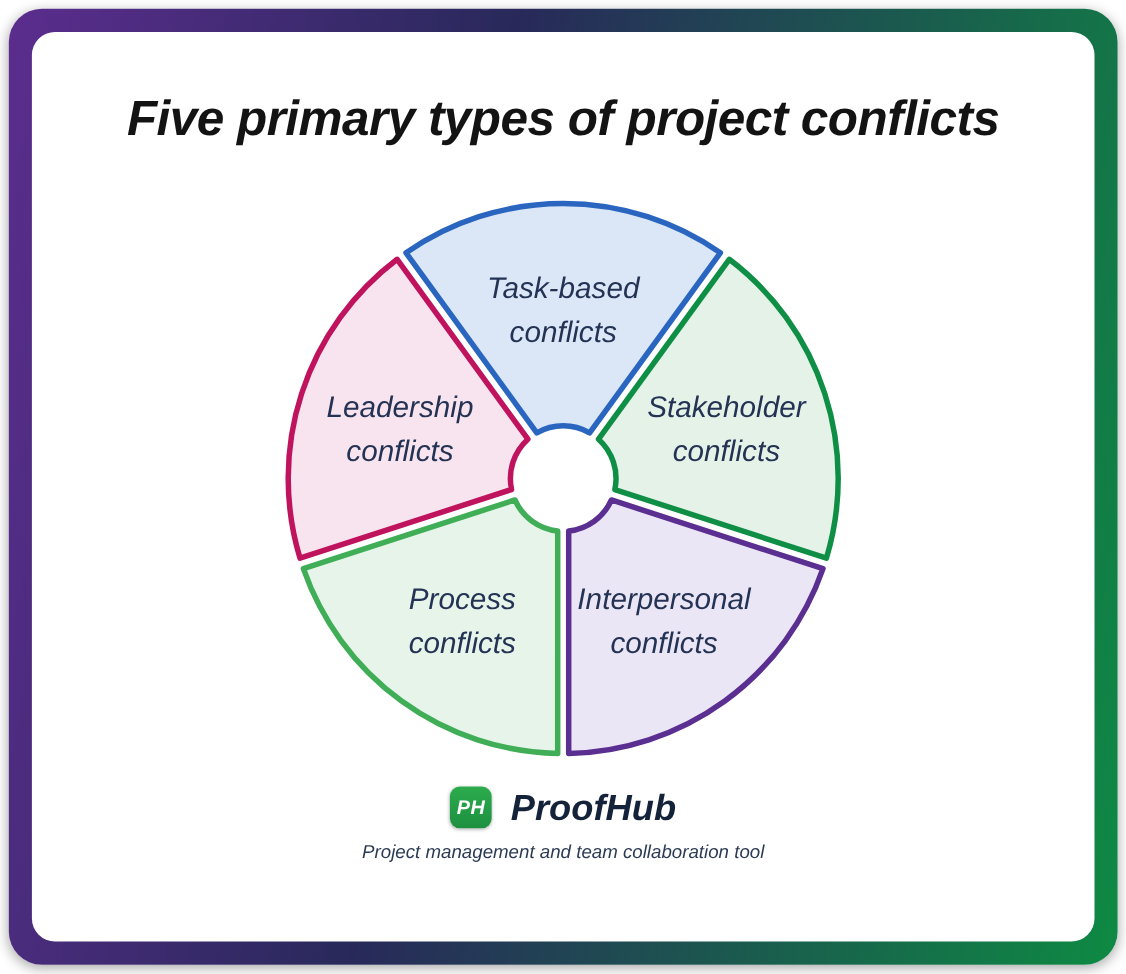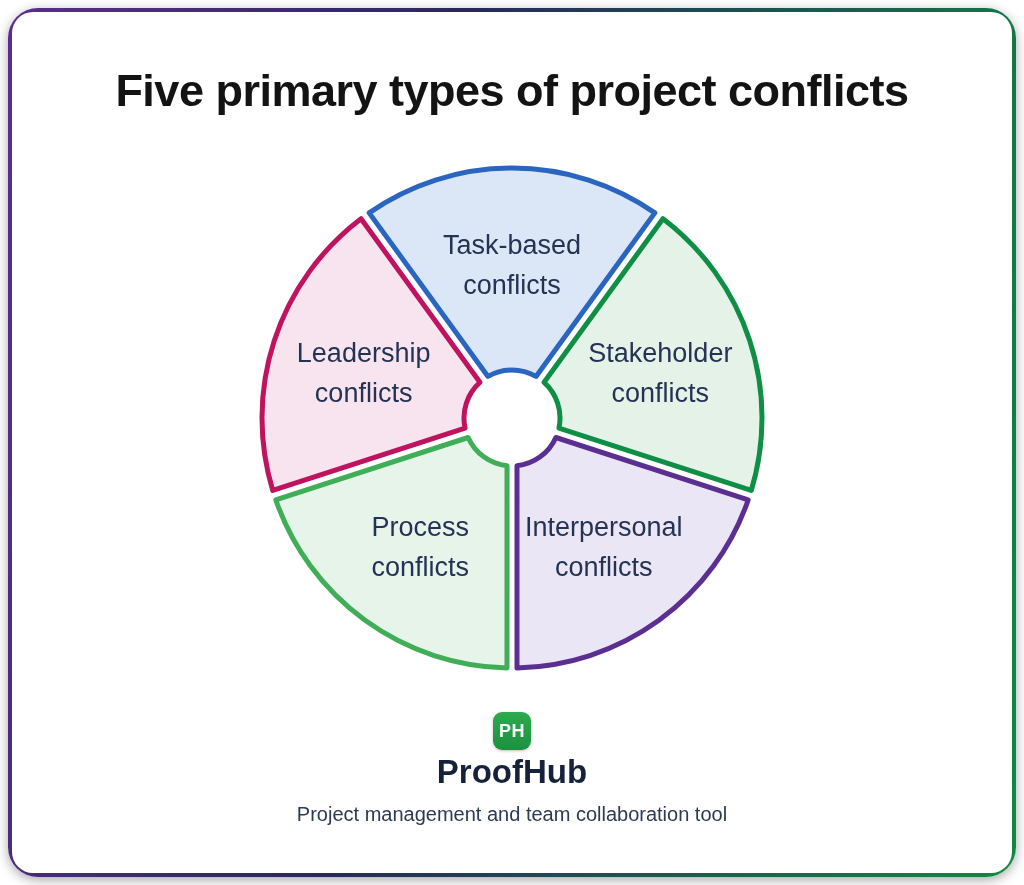--- a/index.html
+++ b/index.html
@@ -2,44 +2,45 @@
 <html><head>
 <meta charset="utf-8">
 <style>
   html,body{margin:0;padding:0;}
   body{
     width:1024px;height:885px;background:#ffffff;
     font-family:"Liberation Sans",sans-serif;
     position:relative;overflow:hidden;
   }
   .card-border{
-    position:absolute;inset:8px;border-radius:30px;padding:4px;box-sizing:border-box;
+    position:absolute;inset:8px;border-radius:30px;padding:21px;box-sizing:border-box;
     background:linear-gradient(100deg,#5b2d8e 0%,#28295a 40%,#0e8a43 100%);
     box-shadow:0 3px 12px rgba(0,0,0,.35);
+    font-style:italic;
   }
   .card{
     width:100%;height:100%;background:#ffffff;border-radius:21px;box-sizing:border-box;
     display:flex;flex-direction:column;align-items:center;
   }
   h1.title{
     margin:52px 0 0;font-size:45px;line-height:1.2;font-weight:800;letter-spacing:-0.5px;
     color:#131313;text-align:center;
   }
   svg.pie{display:block;margin:20px auto 0;}
   svg.pie text{font-family:"Liberation Sans",sans-serif;}
-  .footer{display:flex;align-items:center;gap:3px;margin-top:14px;flex-direction:column;}
+  .footer{display:flex;align-items:center;gap:17px;}
   .logo{
     width:38px;height:38px;border-radius:9px;
     background:linear-gradient(180deg,#2cab4d,#1d9040);
     display:flex;align-items:center;justify-content:center;
     box-shadow:0 1px 3px rgba(0,0,0,.25);
   }
   .logo span{color:#ffffff;font-weight:700;font-size:18px;letter-spacing:.5px;}
   .brand{font-size:33px;font-weight:700;color:#14233a;}
-  .tagline{margin-top:12px;font-size:20px;color:#2c3b54;}
+  .tagline{margin-top:12px;font-size:17px;color:#2c3b54;}
 </style>
 </head>
 <body>
 
 <div class="card-border">
   <div class="card">
     <h1 class="title">Five primary types of project conflicts</h1>
     <svg class="pie" width="560" height="560" viewBox="0 0 560 560">
         <path d="M 304.02 238.44 L 422.87 74.85 A 250 250 0 0 0 137.13 74.85 L 255.98 238.44 A 48 48 0 0 1 304.02 238.44 Z" fill="#dbe7f7" stroke="#2a66c0" stroke-width="5" stroke-linejoin="round"></path>
         <text x="280.00" y="124.00" text-anchor="middle" fill="#243354" font-size="27"><tspan x="280.00" dy="-8">Task-based</tspan><tspan x="280.00" dy="40">conflicts</tspan></text>

